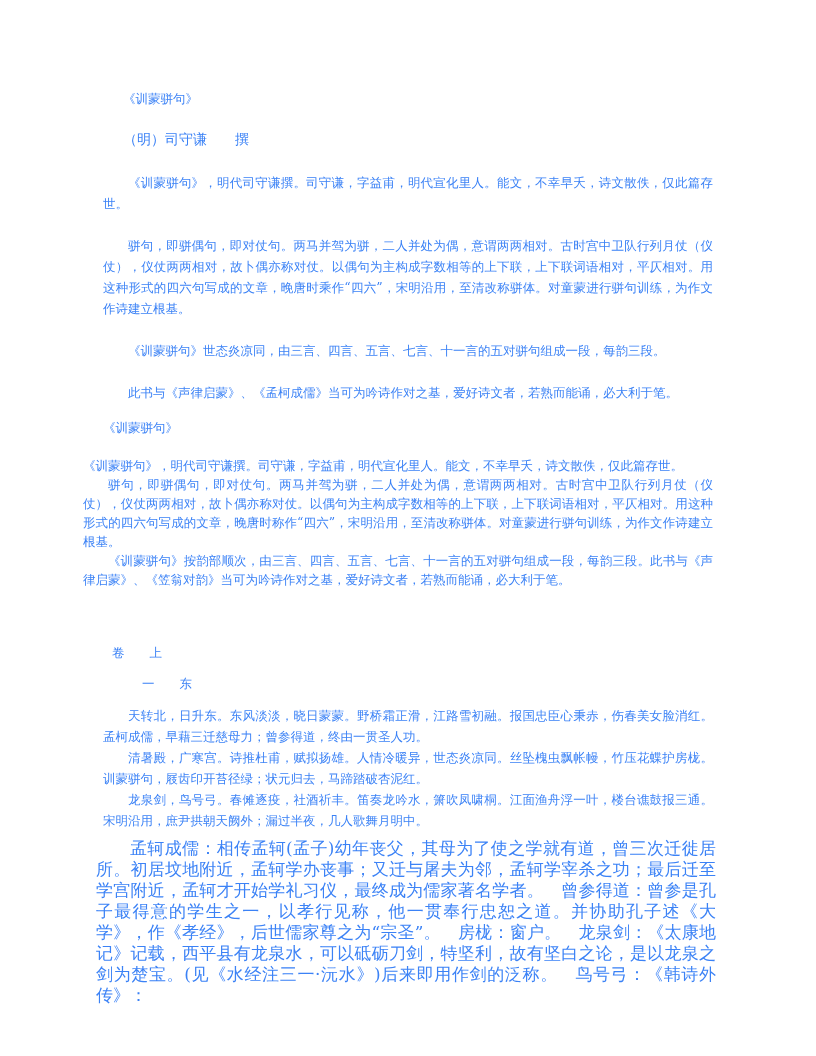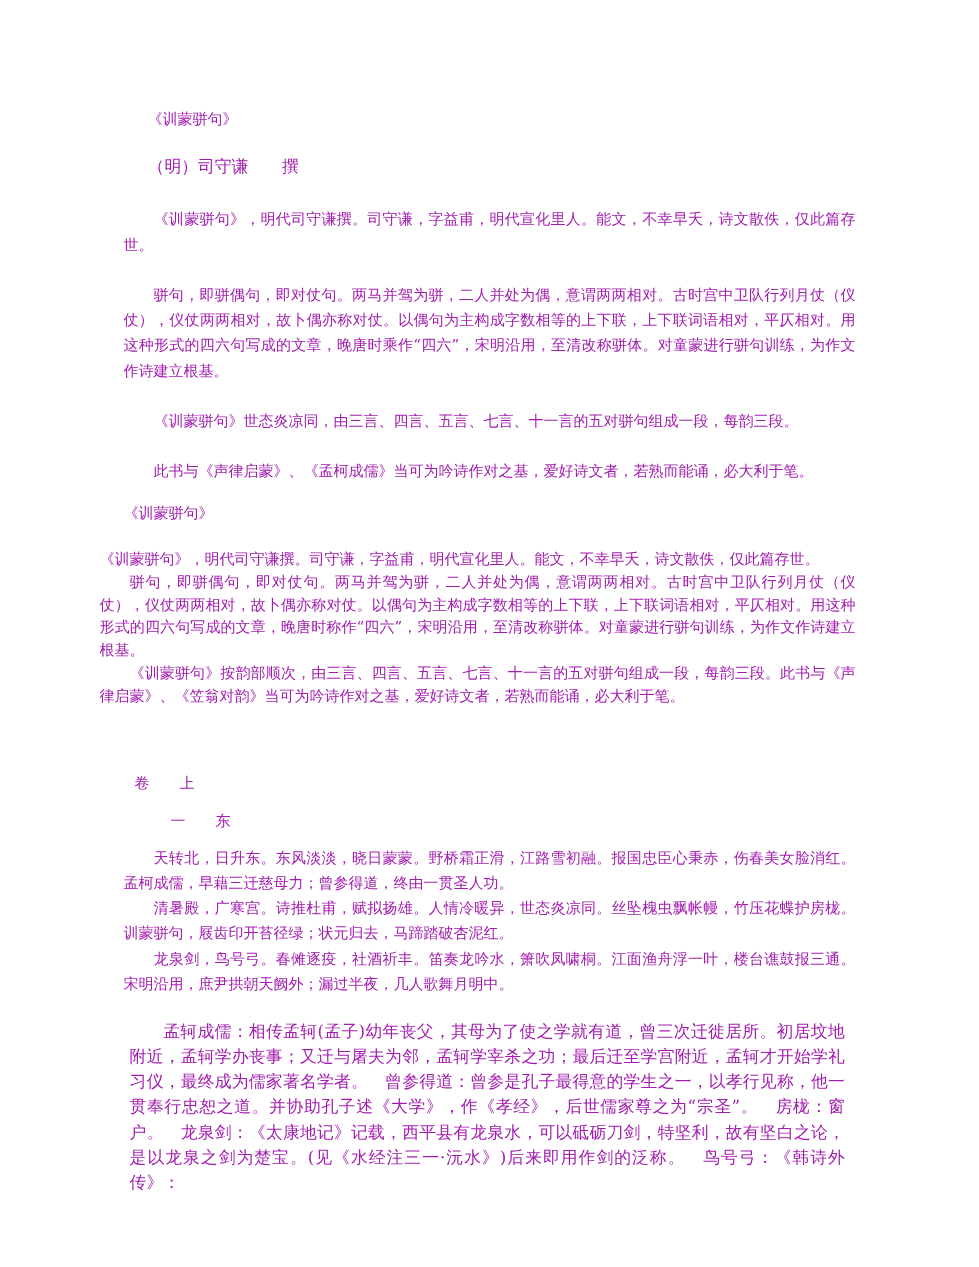--- a/index.html
+++ b/index.html
@@ -8,21 +8,21 @@
     background: #ffffff;
   }
   .page {
     position: relative;
     width: 816px;
     height: 1056px;
     background: #ffffff;
     margin: 0 auto;
     overflow: hidden;
     font-family: "DejaVu Serif", "Liberation Serif", serif;
-    color: #a21caf;
+    color: #3b82f6;
     -webkit-font-smoothing: antialiased;
   }
 
   
   .block-a {
     position: absolute;
     left: 103px;
     top: 88px;
     width: 610px;
   }
@@ -96,34 +96,33 @@
     top: 705px;
     width: 610px;
   }
   .block-verse p {
     font-size: 12.5px;
     line-height: 21px;
     margin: 0;
     text-align: justify;
     text-justify: inter-ideograph;
     text-indent: 2em;
-    font-family: Liberation Serif, serif;
   }
 
   
   .block-notes {
     position: absolute;
     left: 96px;
     top: 838px;
     width: 620px;
   }
   .block-notes p {
-    font-size: 14px;
+    font-size: 17px;
     line-height: 21px;
-    margin: 12px;
+    margin: 0;
     text-align: justify;
     text-justify: inter-ideograph;
     text-indent: 2em;
   }
 </style>
 </head>
 <body>
 
 <div class="page">
 

